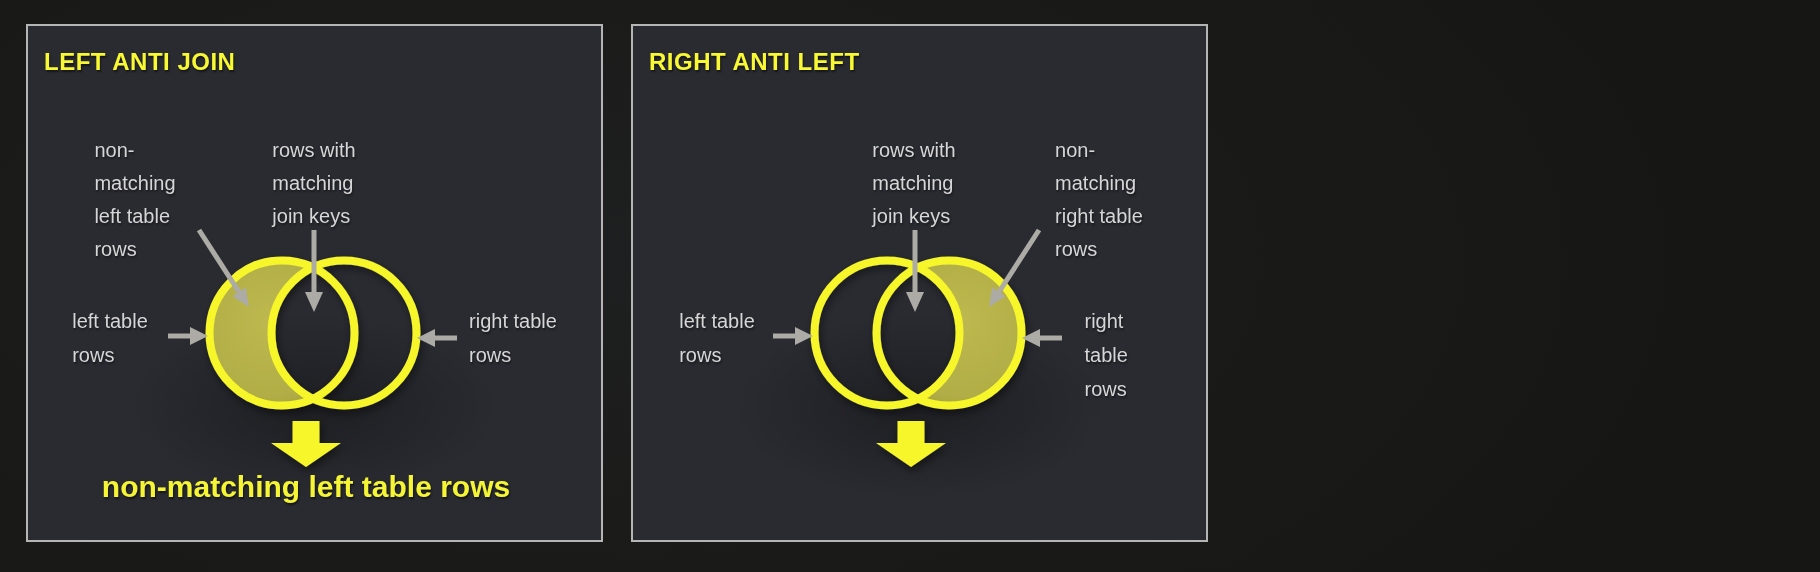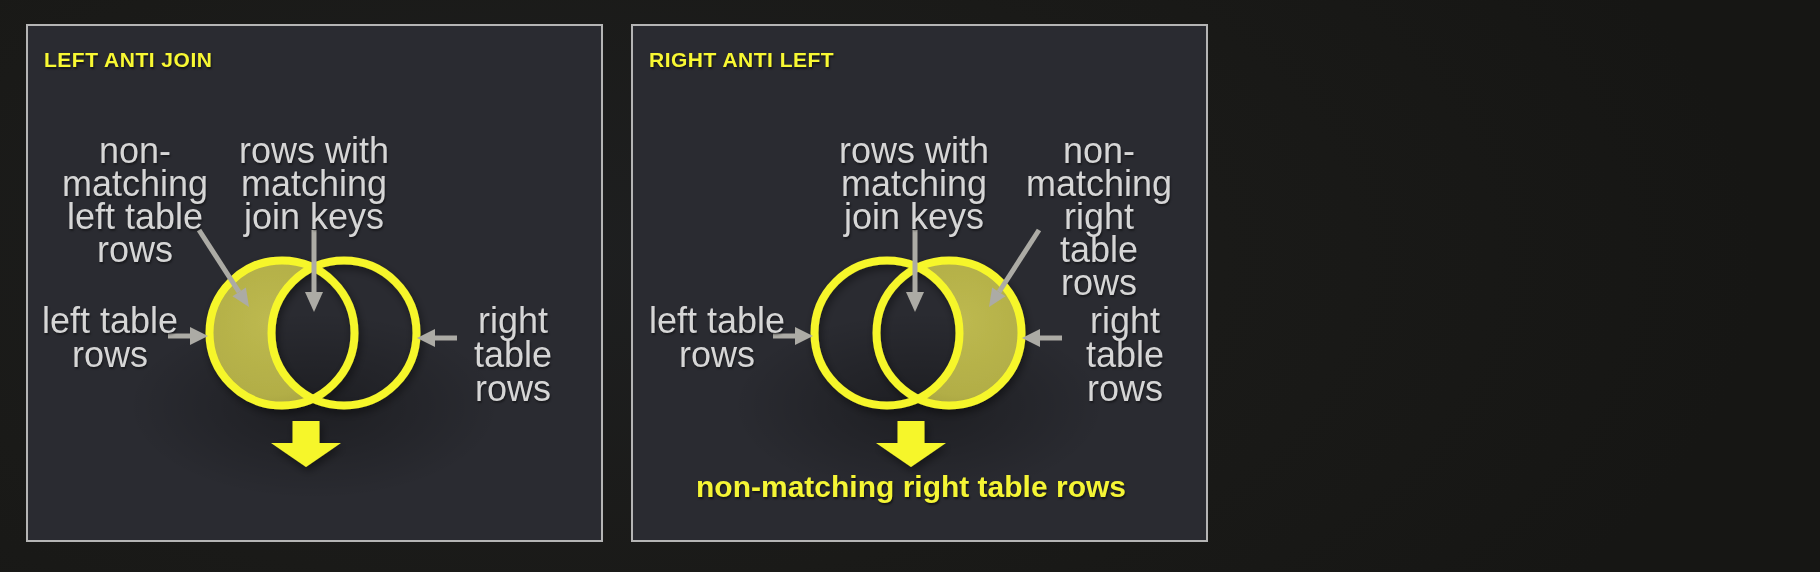--- a/index.html
+++ b/index.html
@@ -24,40 +24,39 @@
       radial-gradient(260px 130px at 286px 380px, rgba(0,0,0,0.30), rgba(0,0,0,0) 72%),
       #2a2b31;
   }
   .panel.left  { left: 26px; }
   .panel.right { left: 631px; }
 
   .panel-title {
     position: absolute;
     left: 16px;
     top: 22px;
-    font-size: 21px;
+    font-size: 24px;
     font-weight: bold;
     letter-spacing: 0.5px;
     color: #f8f833;
     text-shadow: 1px 2px 2px rgba(0,0,0,0.5);
     white-space: nowrap;
   }
 
   .venn-svg {
     position: absolute;
     left: 0;
     top: 0;
   }
 
   .lbl {
     position: absolute;
     transform: translateX(-50%);
-    text-align: center;
     white-space: pre-line;
-    font-size: 36px;
+    font-size: 20px;
     line-height: 33px;
     color: #d6d6d6;
     text-shadow: 1px 2px 2px rgba(0,0,0,0.4);
   }
   .lbl.side { line-height: 34px; }
 
   .result {
     position: absolute;
     transform: translateX(-50%);
     top: 444px;
@@ -123,20 +122,21 @@
 left table
 rows</div>
   <div class="lbl" style="left:286px; top:108px;">rows with
 matching
 join keys</div>
   <div class="lbl side" style="left:82px; top:278px;">left table
 rows</div>
   <div class="lbl side" style="left:485px; top:278px;">right table
 rows</div>
 
+  <div class="result" style="left:278px;">non-matching left table rows</div>
 </div>
 
 <div class="panel right">
   <div class="panel-title">RIGHT ANTI LEFT</div>
 
   <svg class="venn-svg" width="573" height="514" viewBox="0 0 573 514">
     <defs>
       <radialGradient id="oliveR" cx="58%" cy="42%" r="70%">
         <stop offset="0%" stop-color="#bdb950"></stop>
         <stop offset="70%" stop-color="#b2ae46"></stop>
@@ -184,14 +184,13 @@
 join keys</div>
   <div class="lbl" style="left:466px; top:108px;">non-
 matching
 right table
 rows</div>
   <div class="lbl side" style="left:84px; top:278px;">left table
 rows</div>
   <div class="lbl side" style="left:492px; top:278px;">right table
 rows</div>
 
-  <div class="result" style="left:278px;">non-matching right table rows</div>
 </div>
 
 </body></html>

